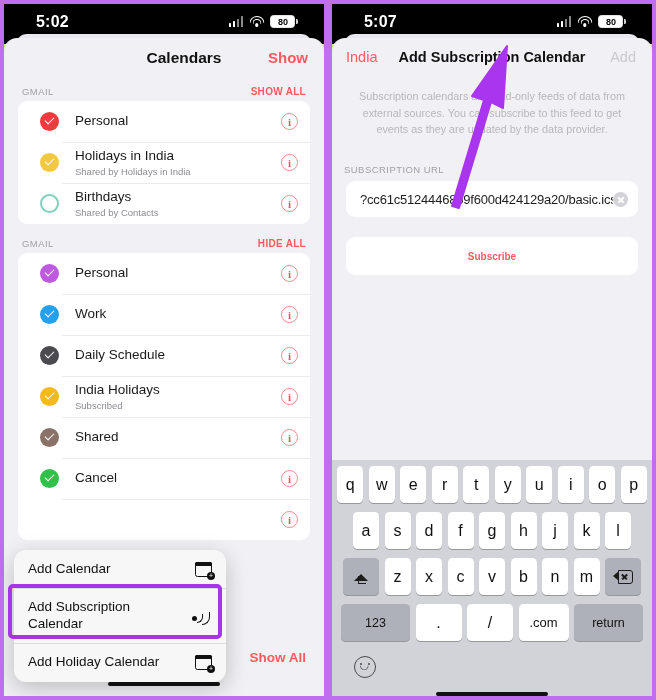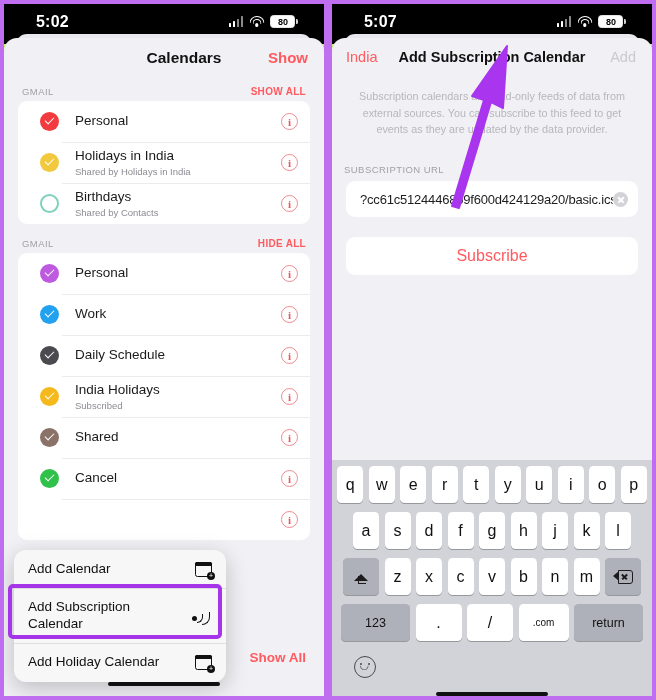--- a/index.html
+++ b/index.html
@@ -104,39 +104,39 @@
   .field-label { padding:26px 12px 6px; font-size:9.5px; color:#a0a0a8; letter-spacing:.45px; }
   .field { margin:0 14px; background:#fff; border-radius:9px; height:36px; display:flex; align-items:center;
            padding:0 10px 0 14px; }
   .field .val { flex:1; font-size:13px; color:#1c1c1c; white-space:nowrap; overflow:hidden; letter-spacing:-.2px; }
   .clear { width:15px; height:15px; border-radius:50%; background:#d3d3d8; position:relative; flex:0 0 15px; }
   .clear::before, .clear::after { content:""; position:absolute; left:3.5px; top:7px; width:8px; height:1.5px;
                                   background:#fff; border-radius:1px; }
   .clear::before { transform:rotate(45deg); } .clear::after { transform:rotate(-45deg); }
   .subbtn { margin:20px 14px 0; background:#fff; border-radius:9px; height:38px;
             display:flex; align-items:center; justify-content:center; }
-  .subbtn span { font-size:16px; color:#ff5a5f; font-weight:400;text-align:center; }
+  .subbtn span { font-size:10px; color:#ff5a5f; font-weight:700;text-align:center; }
 
   
   .cursor { position:absolute; left:0; top:0; z-index:9; pointer-events:none; }
 
   
   .kb { position:absolute; left:0; right:0; bottom:0; height:236px; background:#d1d3d9; padding-top:6px; }
   .kbrow { display:flex; justify-content:center; align-items:center; gap:5.5px; margin-bottom:9px; }
   .key { background:#fff; border-radius:4.5px; box-shadow:0 1px 0 rgba(0,0,0,.28);
          display:flex; align-items:center; justify-content:center;
          font-size:16px; color:#111; height:37px; width:26px; }
   .kbrow.r2 { padding:0 13px; }
   .kbrow.r3 { padding:0 0; }
   .key.wide  { width:36px; background:#aeb1b9; }
   .key.k123  { width:69px; background:#aeb1b9; font-size:12.5px; }
   .key.kret  { width:69px; background:#aeb1b9; font-size:12.5px; }
   .key.kdot  { width:46px; }
   .key.kslash{ width:46px; }
-  .key.kcom  { width:50px; font-size:10px; }
+  .key.kcom  { width:50px; font-size:13px; }
   .kb-bottom { position:relative; height:56px; }
   .emoji { position:absolute; left:22px; top:6px; width:22px; height:22px; border-radius:50%;
            border:1.5px solid #4a4a4a; }
   .emoji::before { content:"◠"; position:absolute; left:4.5px; top:3px; font-size:11px; color:#4a4a4a;
                    transform:scaleY(-1); }
   .emoji i { position:absolute; width:2.2px; height:2.2px; border-radius:50%; background:#4a4a4a; top:6px; }
   .emoji i:nth-child(1){ left:5px; } .emoji i:nth-child(2){ right:5px; }
   .shift { position:relative; width:15px; height:15px; }
   .shift::before { content:""; position:absolute; left:4px; top:7px; width:7px; height:7px; border:1.7px solid #1c1c1c;
                    border-top:none; border-right:none; }

